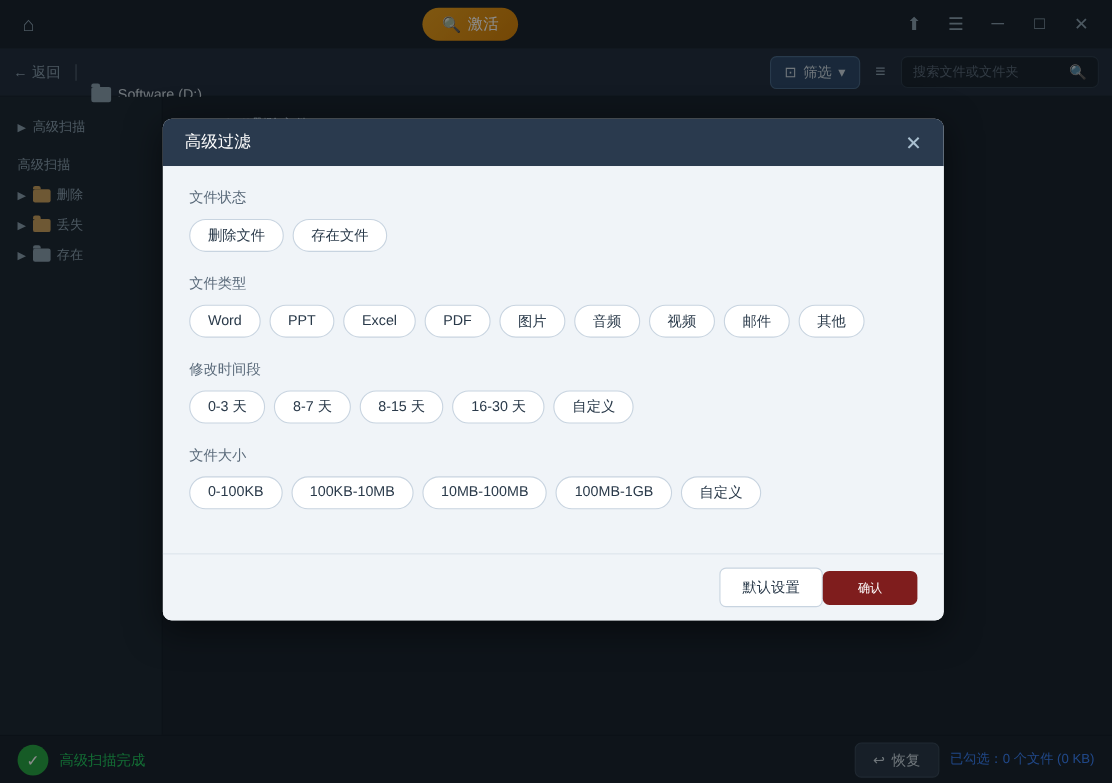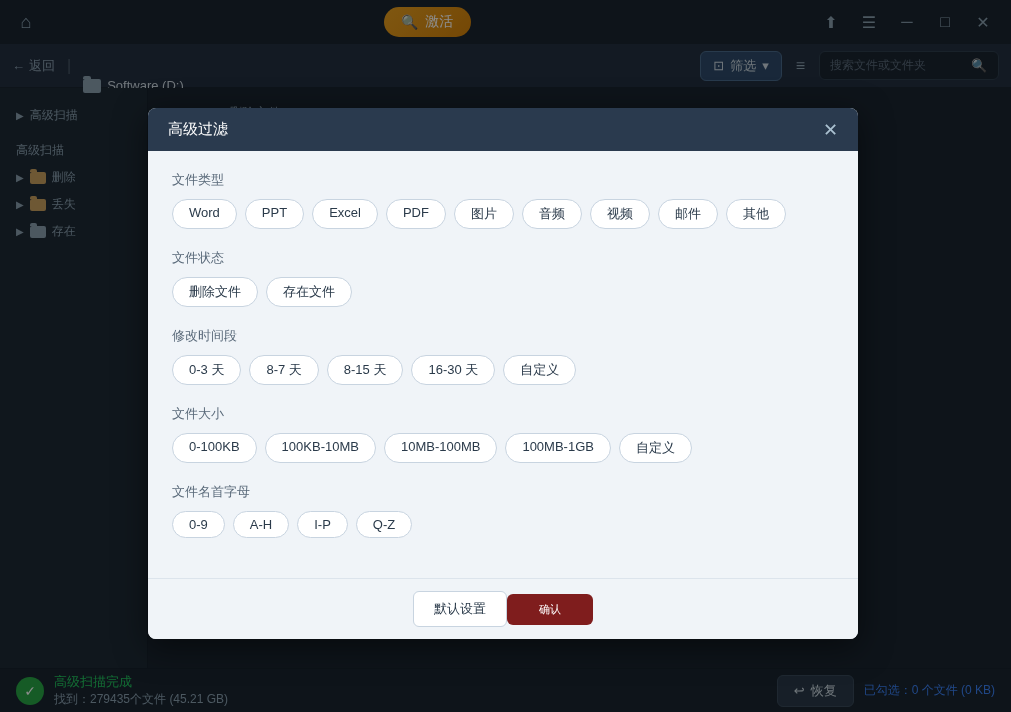--- a/index.html
+++ b/index.html
@@ -334,21 +334,21 @@
       font-size: 13px;
       color: #2a3a4a;
       cursor: pointer;
       transition: all 0.15s;
     }
     .dialog-footer {
       padding: 12px 24px;
       background: #f0f4f8;
       display: flex;
       align-items: center;
-      justify-content: center;
+      justify-content: flex-end;
       border-top: 1px solid #dce4ec;
     }
     .default-btn {
       background: #fff;
       border: 1px solid #c8d4e0;
       border-radius: 6px;
       padding: 8px 20px;
       font-size: 13px;
       color: #2a3a4a;
       cursor: pointer;
@@ -444,62 +444,61 @@
       <div class="scan-item">ware (D:\)丢失文件</div>
       <div class="scan-item">ware (D:\)不存在文件</div>
     </div>
   </div>
 </div>
 
 <div class="bottom-bar">
   <div class="status-icon">✓</div>
   <div class="status-text">
     <div class="status-title">高级扫描完成</div>
-    <div class="status-sub">找到：279435个文件 (45.21 GB)</div>
   </div>
   <div class="restore-btn">
     <span>↩</span>
     <span>恢复</span>
   </div>
   <div class="selection-info">已勾选：0 个文件 (0 KB)</div>
 </div>
 
 <div class="overlay"></div>
 
 <div class="dialog">
   <div class="dialog-header">
     <span class="dialog-title">高级过滤</span>
     <span class="dialog-close">✕</span>
   </div>
   <div class="dialog-body">
+
+    <div class="filter-section">
+      <div class="filter-label">文件状态</div>
+      <div class="filter-tags">
+        <div class="tag">删除文件</div>
+        <div class="tag">存在文件</div>
+      </div>
+    </div>
 
     <div class="filter-section">
       <div class="filter-label">文件类型</div>
       <div class="filter-tags">
         <div class="tag">Word</div>
         <div class="tag">PPT</div>
         <div class="tag">Excel</div>
         <div class="tag">PDF</div>
         <div class="tag">图片</div>
         <div class="tag">音频</div>
         <div class="tag">视频</div>
         <div class="tag">邮件</div>
         <div class="tag">其他</div>
       </div>
     </div>
 
     <div class="filter-section">
-      <div class="filter-label">文件状态</div>
-      <div class="filter-tags">
-        <div class="tag">删除文件</div>
-        <div class="tag">存在文件</div>
-      </div>
-    </div>
-
-    <div class="filter-section">
       <div class="filter-label">修改时间段</div>
       <div class="filter-tags">
         <div class="tag">0-3 天</div>
         <div class="tag">8-7 天</div>
         <div class="tag">8-15 天</div>
         <div class="tag">16-30 天</div>
         <div class="tag">自定义</div>
       </div>
     </div>
 
@@ -507,28 +506,19 @@
       <div class="filter-label">文件大小</div>
       <div class="filter-tags">
         <div class="tag">0-100KB</div>
         <div class="tag">100KB-10MB</div>
         <div class="tag">10MB-100MB</div>
         <div class="tag">100MB-1GB</div>
         <div class="tag">自定义</div>
       </div>
     </div>
 
-    <div class="filter-section">
-      <div class="filter-label">文件名首字母</div>
-      <div class="filter-tags">
-        <div class="tag">0-9</div>
-        <div class="tag">A-H</div>
-        <div class="tag">I-P</div>
-        <div class="tag">Q-Z</div>
-      </div>
-    </div>
 
   </div>
   <div class="dialog-footer">
     <button class="default-btn">默认设置</button>
     <button class="confirm-btn">确认</button>
   </div>
 </div>
 
 </body></html>

